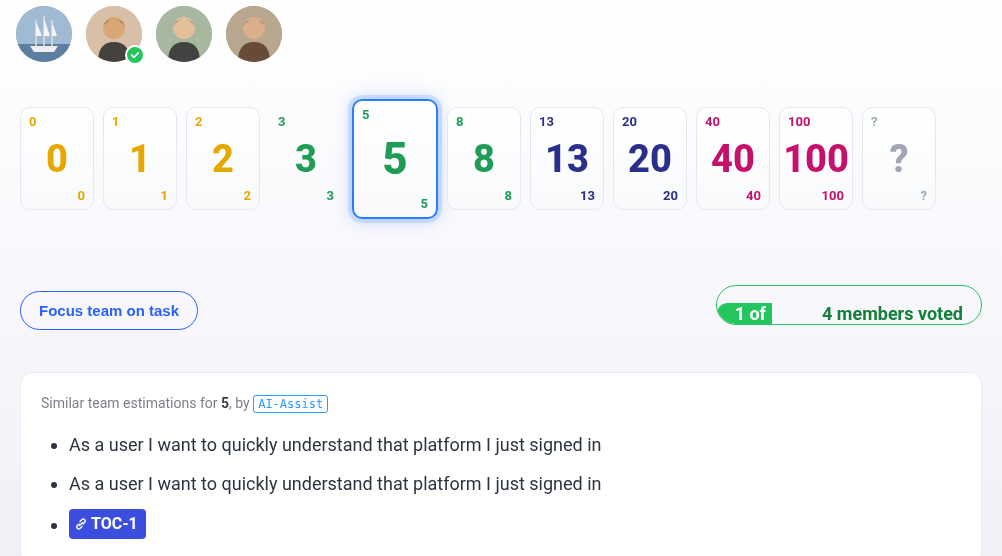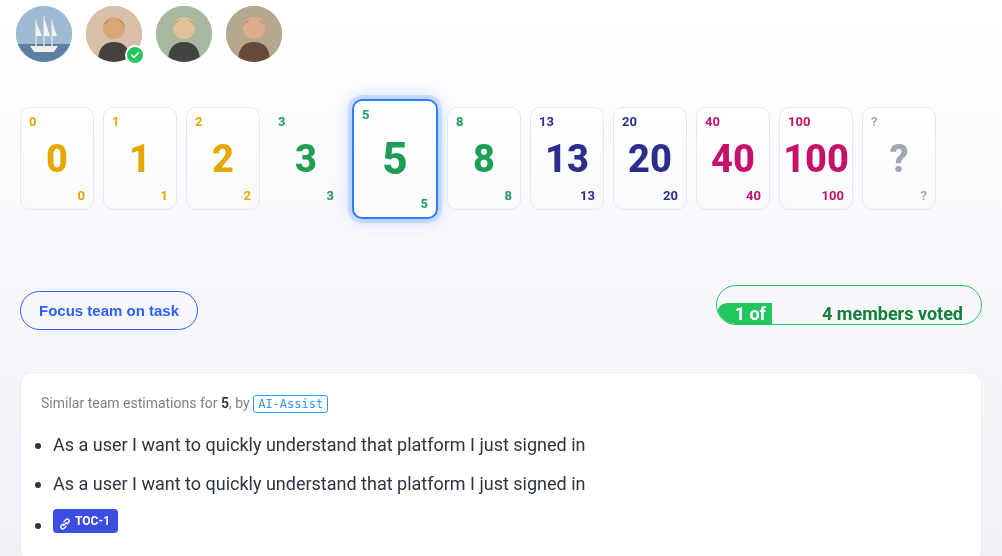--- a/index.html
+++ b/index.html
@@ -120,31 +120,31 @@
     font-size: 14px; color: #7d7f8a;
   }
   .panel .lead b { color: #3a3a46; }
   .ai-badge {
     border: 1px solid #2b9bff; color: #2b9bff;
     font-family: ui-monospace, Menlo, monospace;
     font-size: 12px; padding: 1px 4px;
     border-radius: 3px;
     text-align: center;
   }
-  .panel ul { margin: 14px 0 0 12px; }
+  .panel ul { margin: 14px 0 0 28px; }
   .panel li {
     font-size: 18px; color: #2d3441; line-height: 1.5;
     padding: 6px 0;
   }
 
   .issue-badge {
-    display: inline-flex; align-items: flex-end;
+    display: inline-flex; align-items: center;
     background: #3c4ee0; color: #fff;
     border-radius: 4px;
-    font-size: 12px; font-weight: 700;
+    font-size: 16px; font-weight: 700;
     padding: 3px 8px 3px 6px;
     margin-right: 10px;
     vertical-align: 1px;
   }
   .issue-badge svg { width: 12px; height: 12px; margin-right: 4px; }
 </style>
 </head>
 <body>
 
 <div class="page">

